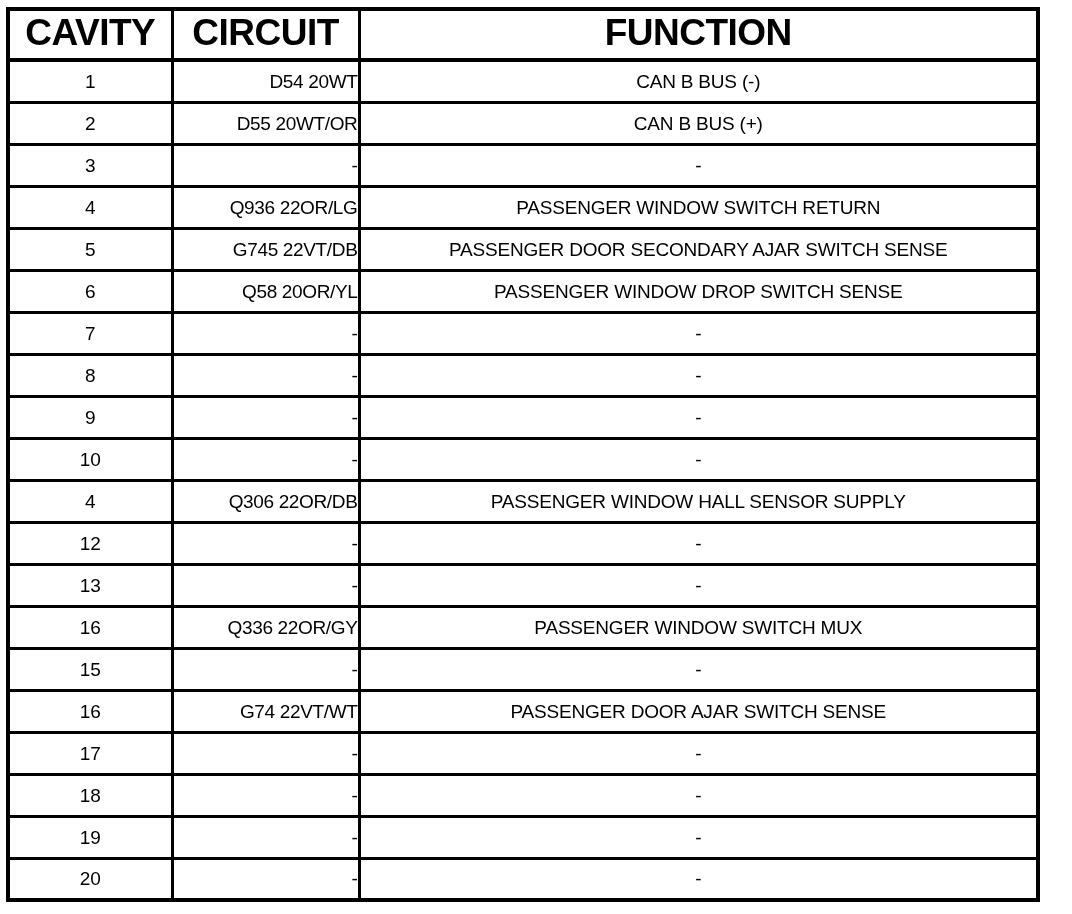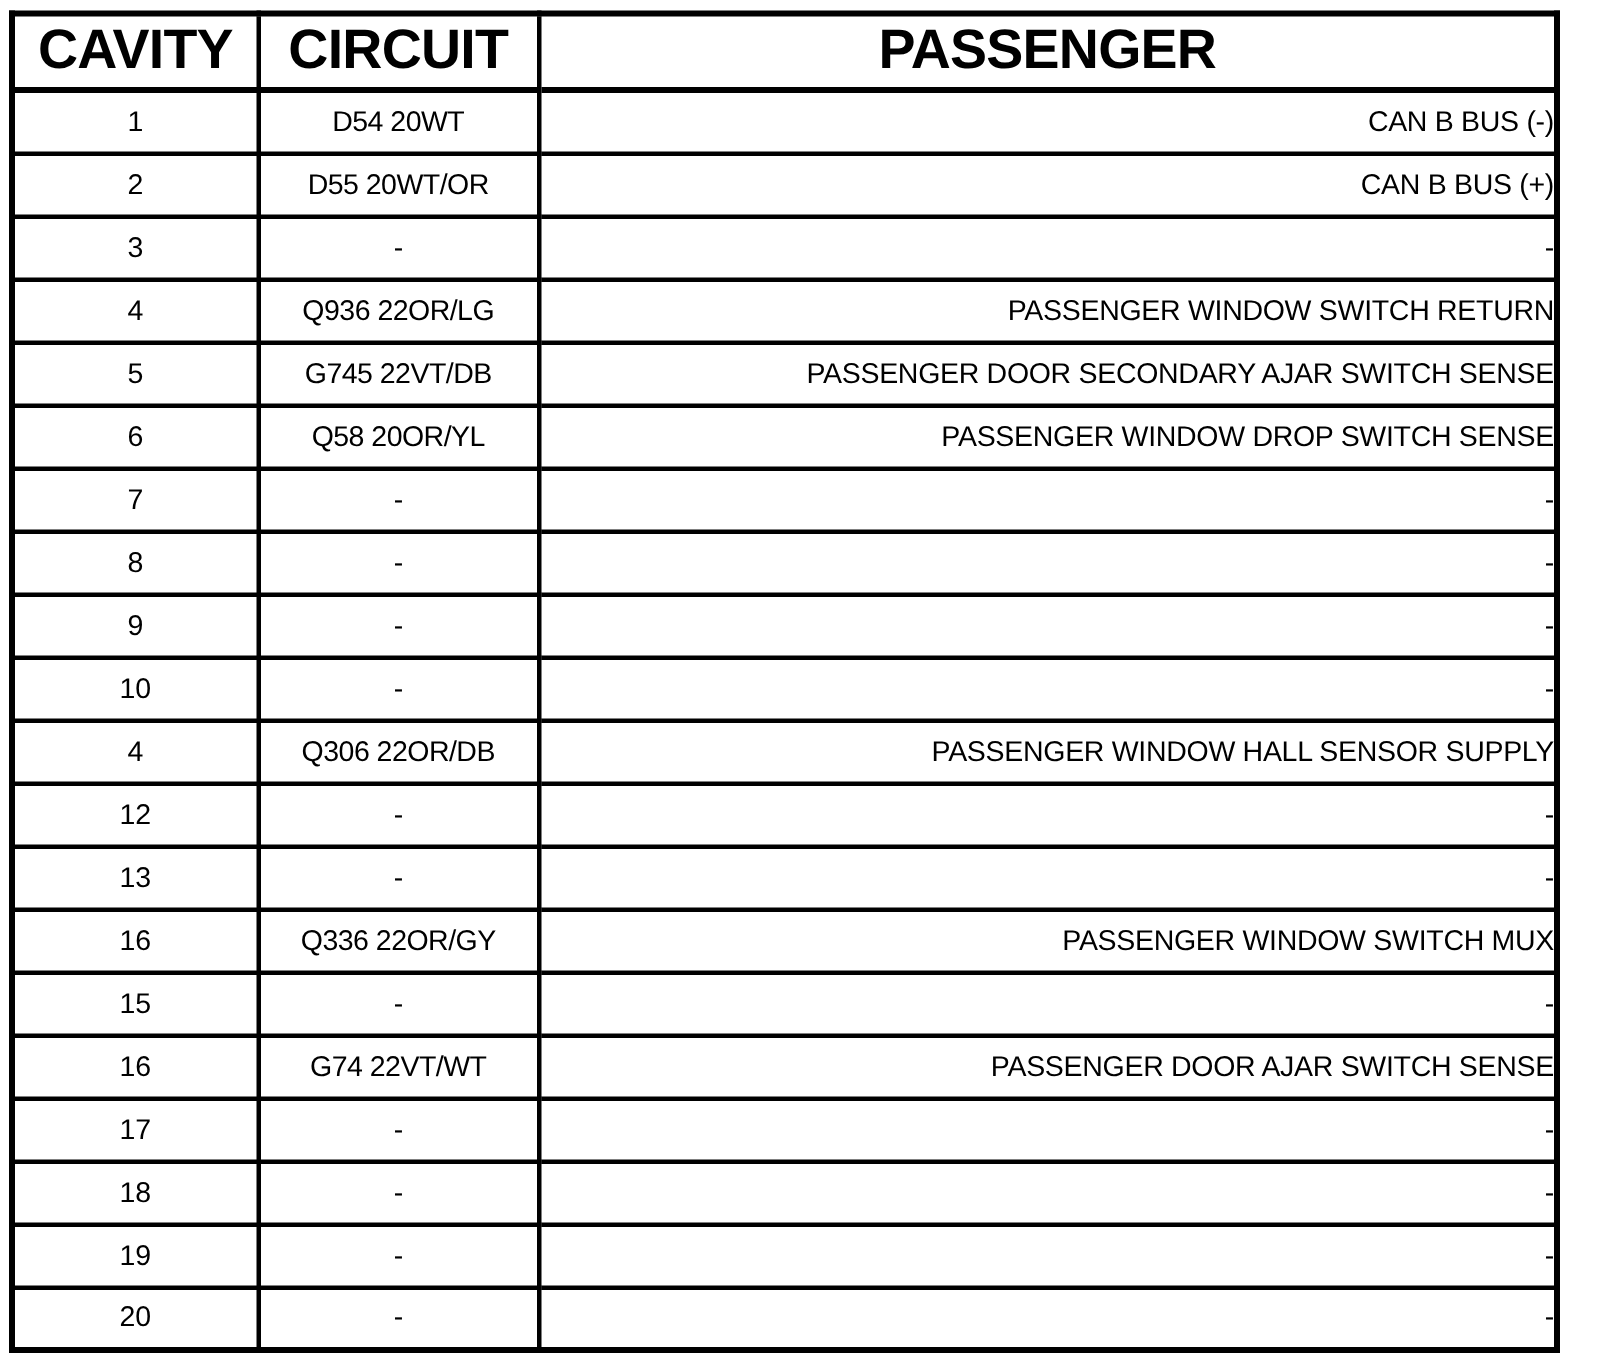--- a/index.html
+++ b/index.html
@@ -74,48 +74,48 @@
   }
   .pinout-table tbody tr:last-child td {
     border-bottom: none;
   }
 
   td.cavity-cell {
     text-align: center;
     vertical-align: middle;
   }
   td.circuit-cell {
-    text-align: center;
+    text-align: right;
     vertical-align: middle;
     padding-left: 7px;
     letter-spacing: -0.35px;
   }
   td.function-cell {
-    text-align: right;
+    text-align: center;
     vertical-align: middle;
     padding-left: 8px;
     letter-spacing: -0.2px;
   }
 </style>
 </head>
 <body>
 
 <div class="sheet">
 
   <table class="pinout-table">
     <colgroup>
       <col class="col-cavity">
       <col class="col-circuit">
       <col class="col-func">
     </colgroup>
     <thead>
       <tr>
         <th>CAVITY</th>
         <th>CIRCUIT</th>
-        <th>PASSENGER</th>
+        <th>FUNCTION</th>
       </tr>
     </thead>
     <tbody id="pinout-body">
 
     <tr>
           <td class="cavity-cell">1</td>
           <td class="circuit-cell">D54 20WT</td>
           <td class="function-cell">CAN B BUS (-)</td>
         </tr>
         <tr>

